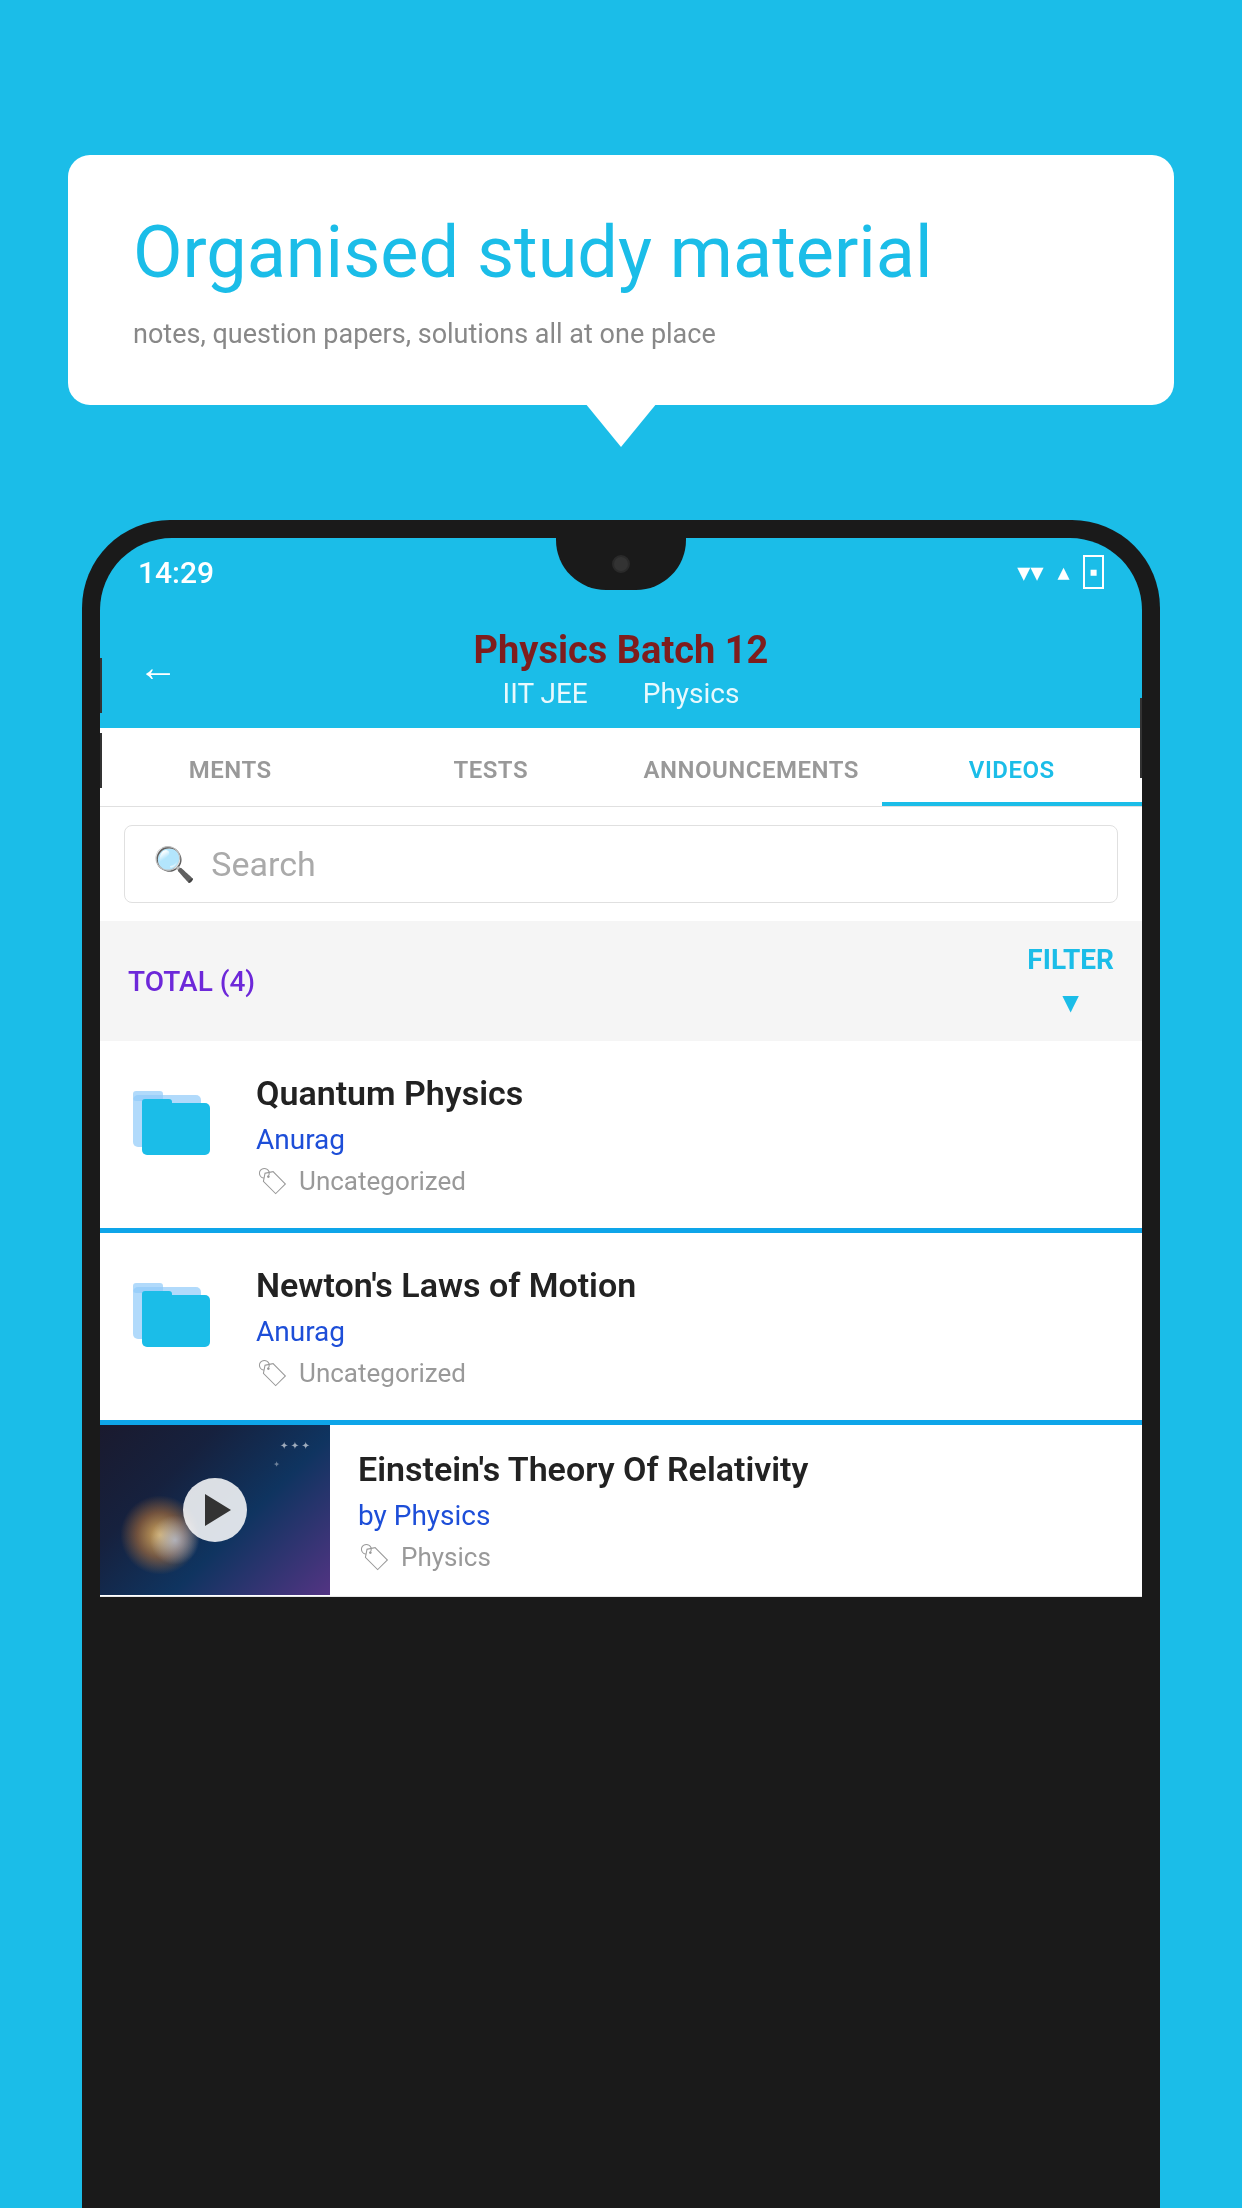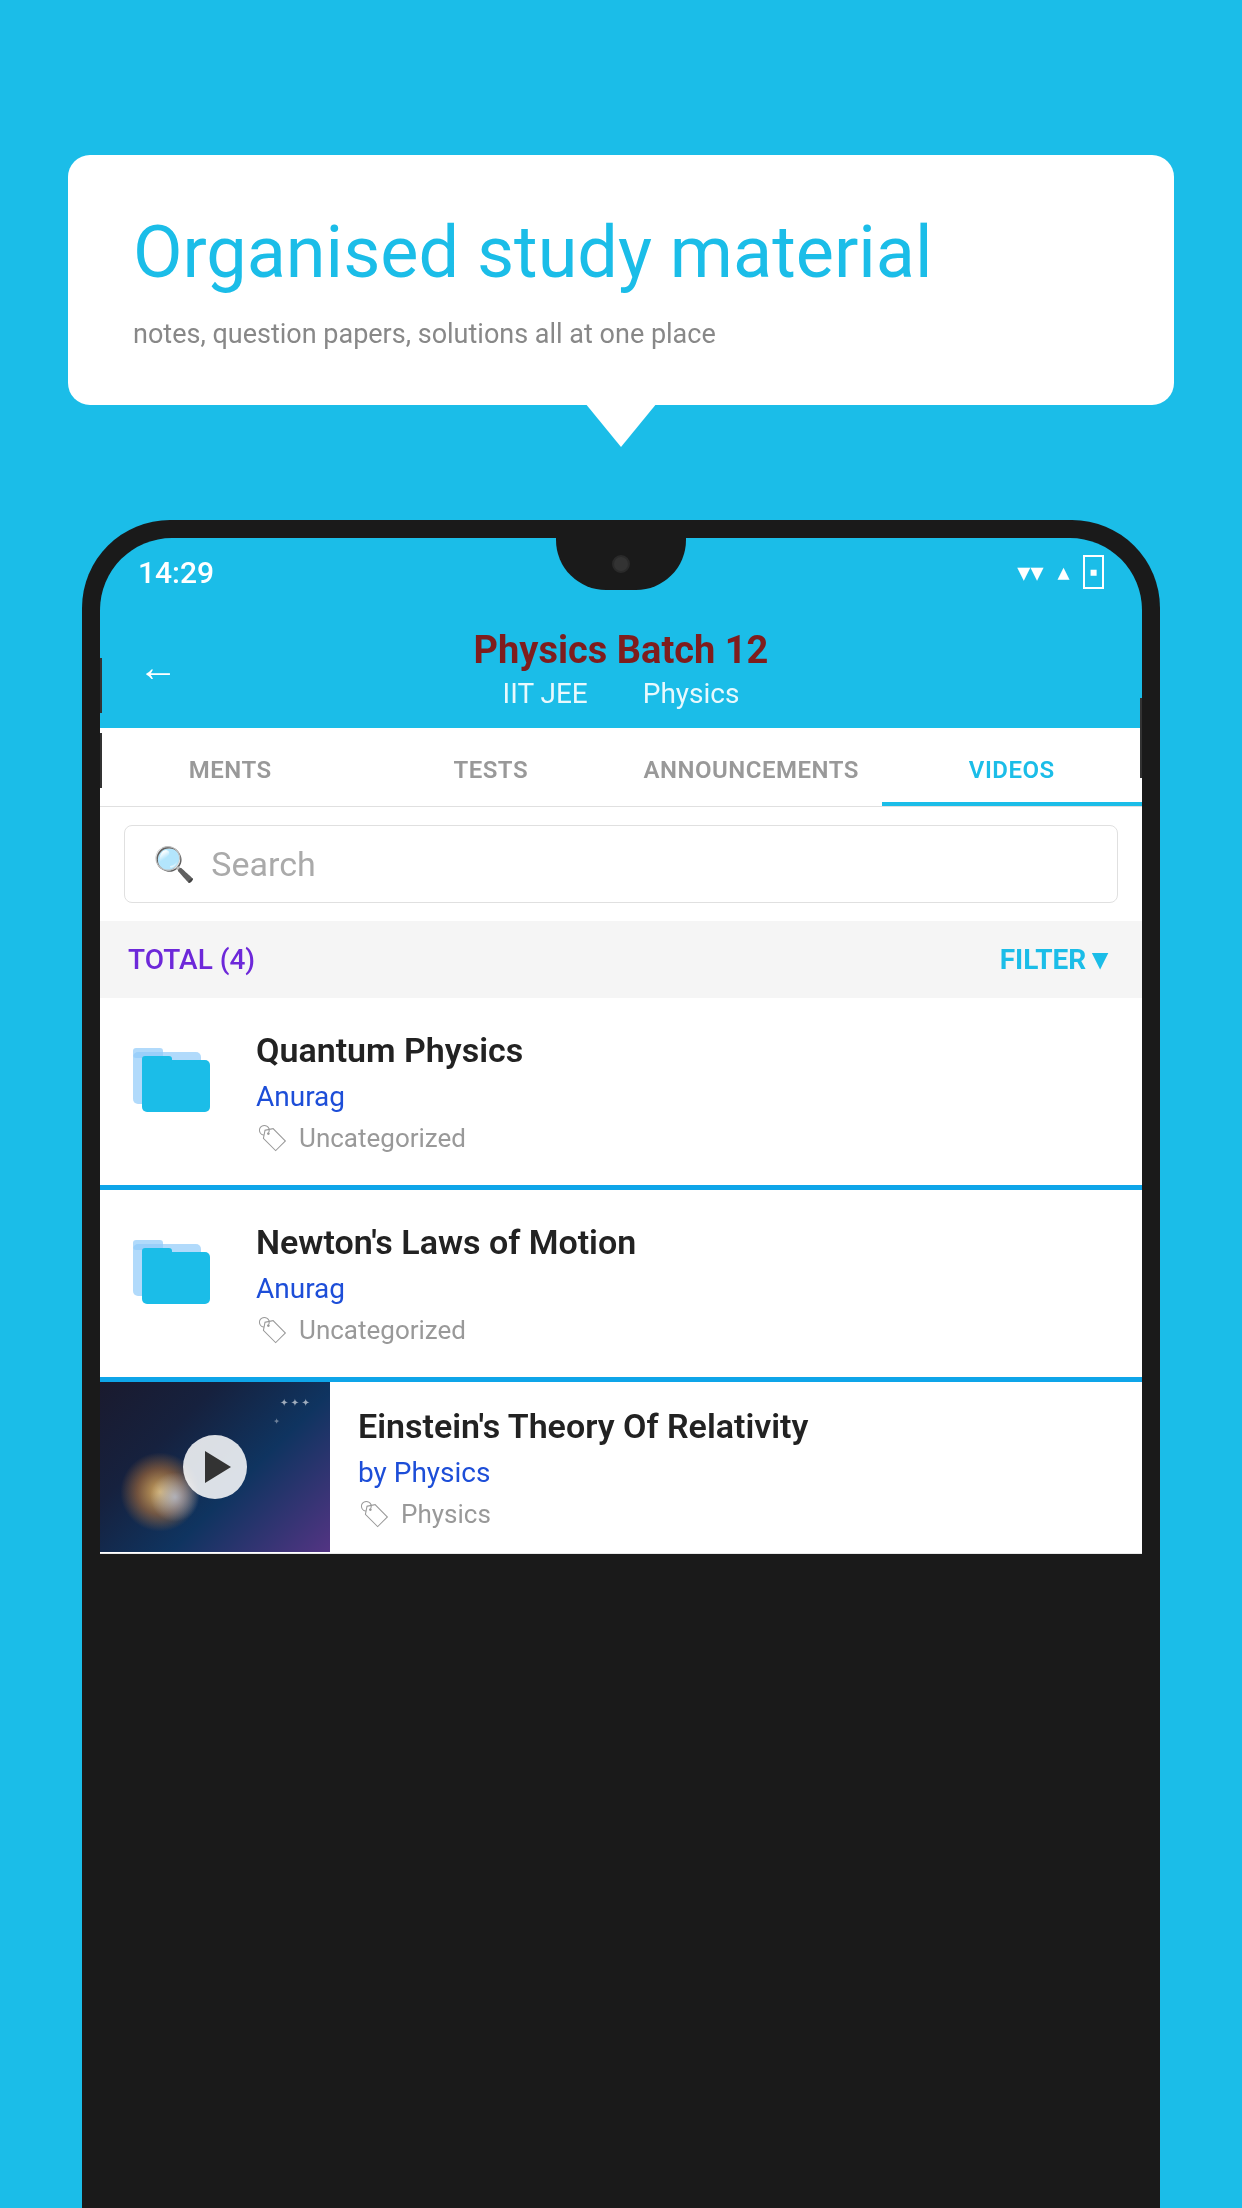--- a/index.html
+++ b/index.html
@@ -226,21 +226,23 @@
       font-size: 28px;
       font-weight: 500;
     }
 
     .filter-btn {
       color: #1BBDE8;
       font-size: 28px;
       font-weight: 700;
       display: flex;
       align-items: center;
+      gap: 10px;
       cursor: pointer;
+      flex-direction: column;
     }
 
     
     .content-area {
       background: white;
       overflow-y: auto;
     }
 
     
     .video-item {

